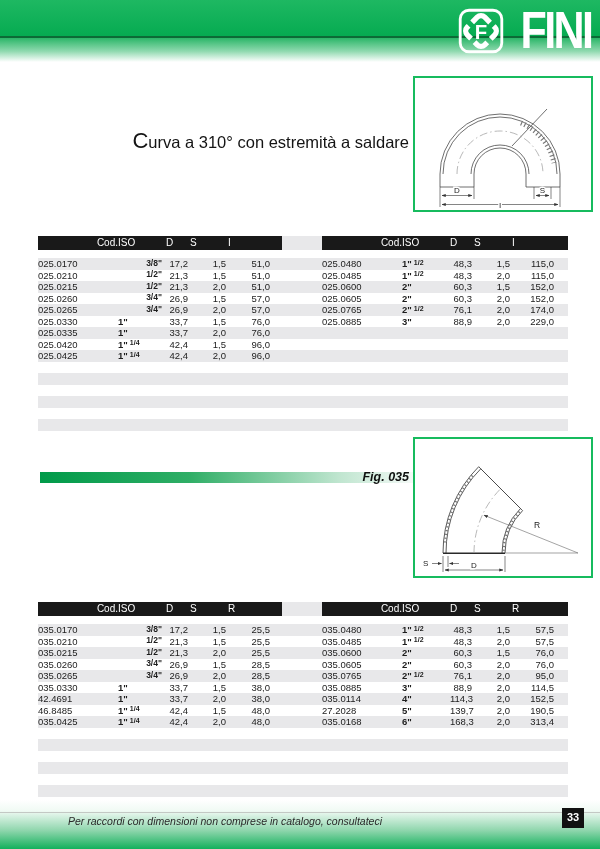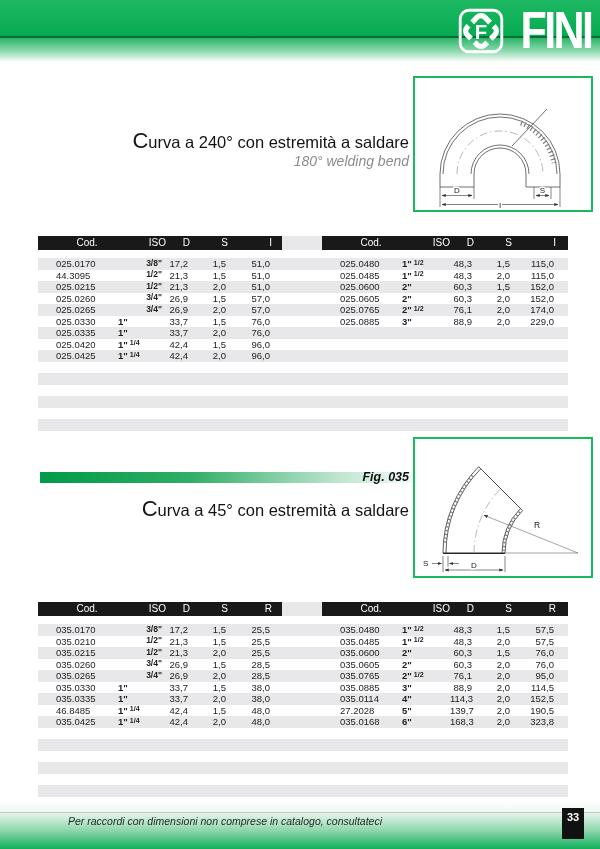--- a/index.html
+++ b/index.html
@@ -38,44 +38,44 @@
   #diag-1{top:437px;height:141px;}
 
   
   .twrap{position:absolute;left:38px;width:530px;}
   #table-0{top:236px;} #table-1{top:602px;}
   .t-header{position:relative;height:14px;background:#e8e8ea;}
   .t-hbar{position:absolute;top:0;height:14px;background:#191919;display:grid;
           grid-template-columns:80px 48px 24px 38px 44px;}
   .t-hbar.left{left:0;width:244px;}
   .t-hbar.right{left:284px;width:246px;}
-  .hcell{color:#fff;font-size:10px;line-height:14px;text-align:right;}
-  .hcell.c0{text-align:center;padding-left:18px;}
+  .hcell{color:#fff;font-size:10px;line-height:14px;text-align:left;}
+  .hcell.c0{text-align:right;padding-left:18px;}
   .t-body{margin-top:8px;}
   .t-row{position:relative;height:11.5px;}
   .t-row.stripe{background:#e8e8ea;}
   .t-half{position:absolute;top:0;height:11.5px;display:grid;
           grid-template-columns:80px 48px 24px 38px 44px;}
   .t-half.left{left:0;width:244px;}
   .t-half.right{left:284px;width:246px;}
   .cell{font-size:9.5px;line-height:11.5px;color:#1c1c1c;white-space:nowrap;}
-  .cell.c0{padding-left:18px;}
+  .cell.c0{}
   .cell.num{text-align:right;padding-right:2px;}
   .cell.c1{display:flex;align-items:center;}
   .cell.c1.fonly{justify-content:flex-end;padding-right:4px;}
   .iso-w{font-weight:700;}
   .iso-f{font-weight:700;font-size:7px;margin-left:2px;position:relative;top:-1.5px;}
   .c1.fonly .iso-f{font-size:8.5px;top:-0.5px;margin-left:0;}
 
   
   .footer{position:absolute;left:0;top:800px;width:600px;height:49px;
           background:linear-gradient(180deg,#ffffff 0%,#f0faf4 22%,#8fd6ad 62%,#12b05b 100%);}
   .footer-line{position:absolute;left:0;top:12px;width:100%;height:1px;background:#c3c8c4;}
   .footer-note{position:absolute;left:40px;top:15px;font-style:italic;font-size:10.5px;color:#2a2a2a;margin-left:28px;}
-  .pagenum{position:absolute;left:562px;top:8px;width:22px;height:31px;background:#111;
+  .pagenum{position:absolute;left:562px;top:8px;width:22px;height:20px;background:#111;
            color:#fff;font-weight:700;font-size:11px;line-height:19px;text-align:center;}
 
   svg text{font-family:"Liberation Sans",sans-serif;}
 </style>
 </head>
 <body>
 
 <div id="page">
 
   <div class="banner">
@@ -85,22 +85,21 @@
     <div class="logo">
       <svg width="46" height="46" viewBox="0 0 52 52">
         <rect x="2.5" y="2.5" width="47" height="47" rx="10" fill="none" stroke="#fff" stroke-width="3.2"></rect>
         <rect x="12" y="12" width="28" height="28" rx="6" fill="none" stroke="#fff" stroke-width="6" stroke-dasharray="17.5 5.6" stroke-dashoffset="9" transform="rotate(45 26 26)"></rect>
         <text x="26" y="34.5" text-anchor="middle" font-size="23" font-weight="700" fill="#fff">F</text>
       </svg>
       <div class="wordmark">FINI</div>
     </div>
   </div>
 
-  <div class="sec-title" id="title-0"><span class="cap">C</span><span>urva a 240° con estremità a saldare</span></div>
-  <div class="sec-sub" id="sub-0">180° welding bend</div>
+  <div class="sec-title" id="title-0"><span class="cap">C</span><span>urva a 310° con estremità a saldare</span></div>
 
   <div class="diagbox" id="diag-0">
     <svg width="176" height="132" viewBox="0 0 176 132">
       <defs>
         <marker id="ar0" viewBox="0 0 8 8" refX="7.2" refY="4" markerWidth="7" markerHeight="7" orient="auto-start-reverse">
           <path d="M0 1 L8 4 L0 7 Z" fill="#333"></path>
         </marker>
       </defs>
       <g stroke="#4a4a4a" stroke-width="0.8" fill="none">
         <path d="M25 96 A60 60 0 0 1 85 36 A60 60 0 0 1 145 96"></path>
@@ -161,21 +160,21 @@
               <span class="iso-w">1"</span>
               <span class="iso-f">1/2</span>
             </div>
             <div class="cell c2 num">48,3</div>
             <div class="cell c3 num">1,5</div>
             <div class="cell c4 num">115,0</div>
           </div>
         </div>
         <div class="t-row">
           <div class="t-half left">
-            <div class="cell c0">44.3095</div>
+            <div class="cell c0">025.0210</div>
             <div class="cell c1 fonly">
               <span class="iso-f">1/2"</span>
             </div>
             <div class="cell c2 num">21,3</div>
             <div class="cell c3 num">1,5</div>
             <div class="cell c4 num">51,0</div>
           </div>
           <div class="t-half right">
             <div class="cell c0">025.0485</div>
             <div class="cell c1">
@@ -329,21 +328,20 @@
         <div class="t-row stripe">
           <div class="t-half left"></div>
           <div class="t-half right"></div>
         </div>
       </div>
     </div>
 
   <div class="figbar" id="figbar-1">
     <span class="figlabel">Fig. 035</span>
   </div>
-  <div class="sec-title" id="title-1"><span class="cap">C</span><span>urva a 45° con estremità a saldare</span></div>
 
   <div class="diagbox" id="diag-1">
     <svg width="176" height="137" viewBox="0 0 176 137">
       <defs>
         <marker id="ar1" viewBox="0 0 8 8" refX="7.2" refY="4" markerWidth="7" markerHeight="7" orient="auto-start-reverse">
           <path d="M0 1 L8 4 L0 7 Z" fill="#333"></path>
         </marker>
       </defs>
       <g stroke="#4a4a4a" stroke-width="0.9" fill="none">
         <path d="M28 114 A122 122 0 0 1 63.7 27.7"></path>
@@ -511,21 +509,21 @@
             <div class="cell c1">
               <span class="iso-w">3"</span>
             </div>
             <div class="cell c2 num">88,9</div>
             <div class="cell c3 num">2,0</div>
             <div class="cell c4 num">114,5</div>
           </div>
         </div>
         <div class="t-row stripe">
           <div class="t-half left">
-            <div class="cell c0">035.0335</div>
+            <div class="cell c0">42.4691</div>
             <div class="cell c1">
               <span class="iso-w">1"</span>
             </div>
             <div class="cell c2 num">33,7</div>
             <div class="cell c3 num">2,0</div>
             <div class="cell c4 num">38,0</div>
           </div>
           <div class="t-half right">
             <div class="cell c0">035.0114</div>
             <div class="cell c1">
@@ -568,21 +566,21 @@
             <div class="cell c3 num">2,0</div>
             <div class="cell c4 num">48,0</div>
           </div>
           <div class="t-half right">
             <div class="cell c0">035.0168</div>
             <div class="cell c1">
               <span class="iso-w">6"</span>
             </div>
             <div class="cell c2 num">168,3</div>
             <div class="cell c3 num">2,0</div>
-            <div class="cell c4 num">323,8</div>
+            <div class="cell c4 num">313,4</div>
           </div>
         </div>
         <div class="t-row">
           <div class="t-half left"></div>
           <div class="t-half right"></div>
         </div>
         <div class="t-row stripe">
           <div class="t-half left"></div>
           <div class="t-half right"></div>
         </div>

